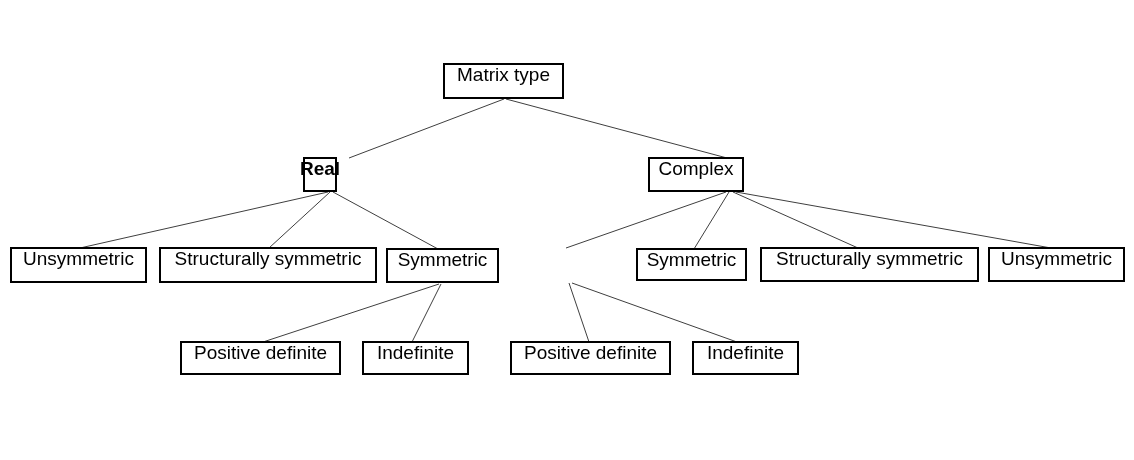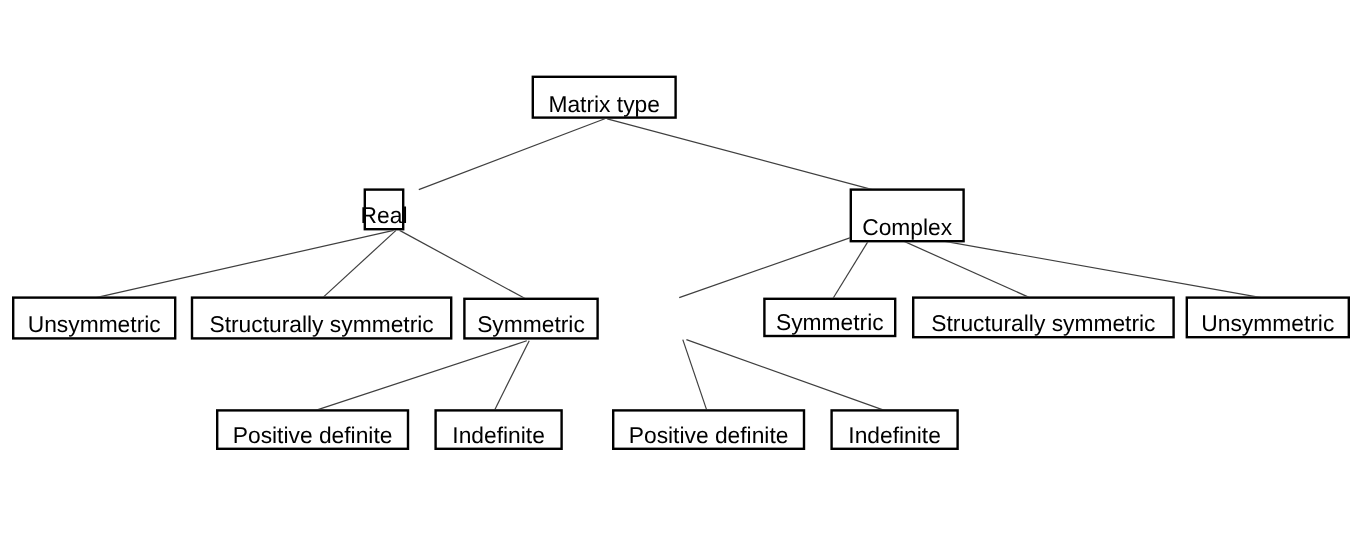--- a/index.html
+++ b/index.html
@@ -25,31 +25,31 @@
   .edges-svg line {
     stroke: #3f3f3f;
     stroke-width: 1;
   }
   .node {
     position: absolute;
     box-sizing: border-box;
     background: #ffffff;
     border: 2px solid #000000;
     display: flex;
-    align-items: flex-end;
+    align-items: flex-start;
     justify-content: center;
     font-size: 19px;
     color: #000000;
     white-space: nowrap;
     line-height: 1;
   }
   
   .n-matrix-type                    { left: 443px; top: 63px;  width: 121px; height: 36px; }
-  .n-real                           { left: 303px; top: 157px; width: 34px;  height: 35px; }
-  .n-complex                        { left: 708px; top: 157px; width: 96px;  height: 45px; }
+  .n-real                           { left: 303px; top: 157px; width: 34px;  height: 35px; font-weight: bold; }
+  .n-complex                        { left: 648px; top: 157px; width: 96px;  height: 35px; }
   .n-real-unsymmetric               { left: 10px;  top: 247px; width: 137px; height: 36px; }
   .n-real-structurally-symmetric    { left: 159px; top: 247px; width: 218px; height: 36px; }
   .n-real-symmetric                 { left: 386px; top: 248px; width: 113px; height: 35px; }
   .n-hermitian                      { left: 514px; top: 247px; width: 112px; height: 35px; }
   .n-complex-symmetric              { left: 636px; top: 248px; width: 111px; height: 33px; }
   .n-complex-structurally-symmetric { left: 760px; top: 247px; width: 219px; height: 35px; }
   .n-complex-unsymmetric            { left: 988px; top: 247px; width: 137px; height: 35px; }
   .n-real-positive-definite         { left: 180px; top: 341px; width: 161px; height: 34px; }
   .n-real-indefinite                { left: 362px; top: 341px; width: 107px; height: 34px; }
   .n-hermitian-positive-definite    { left: 510px; top: 341px; width: 161px; height: 34px; }

